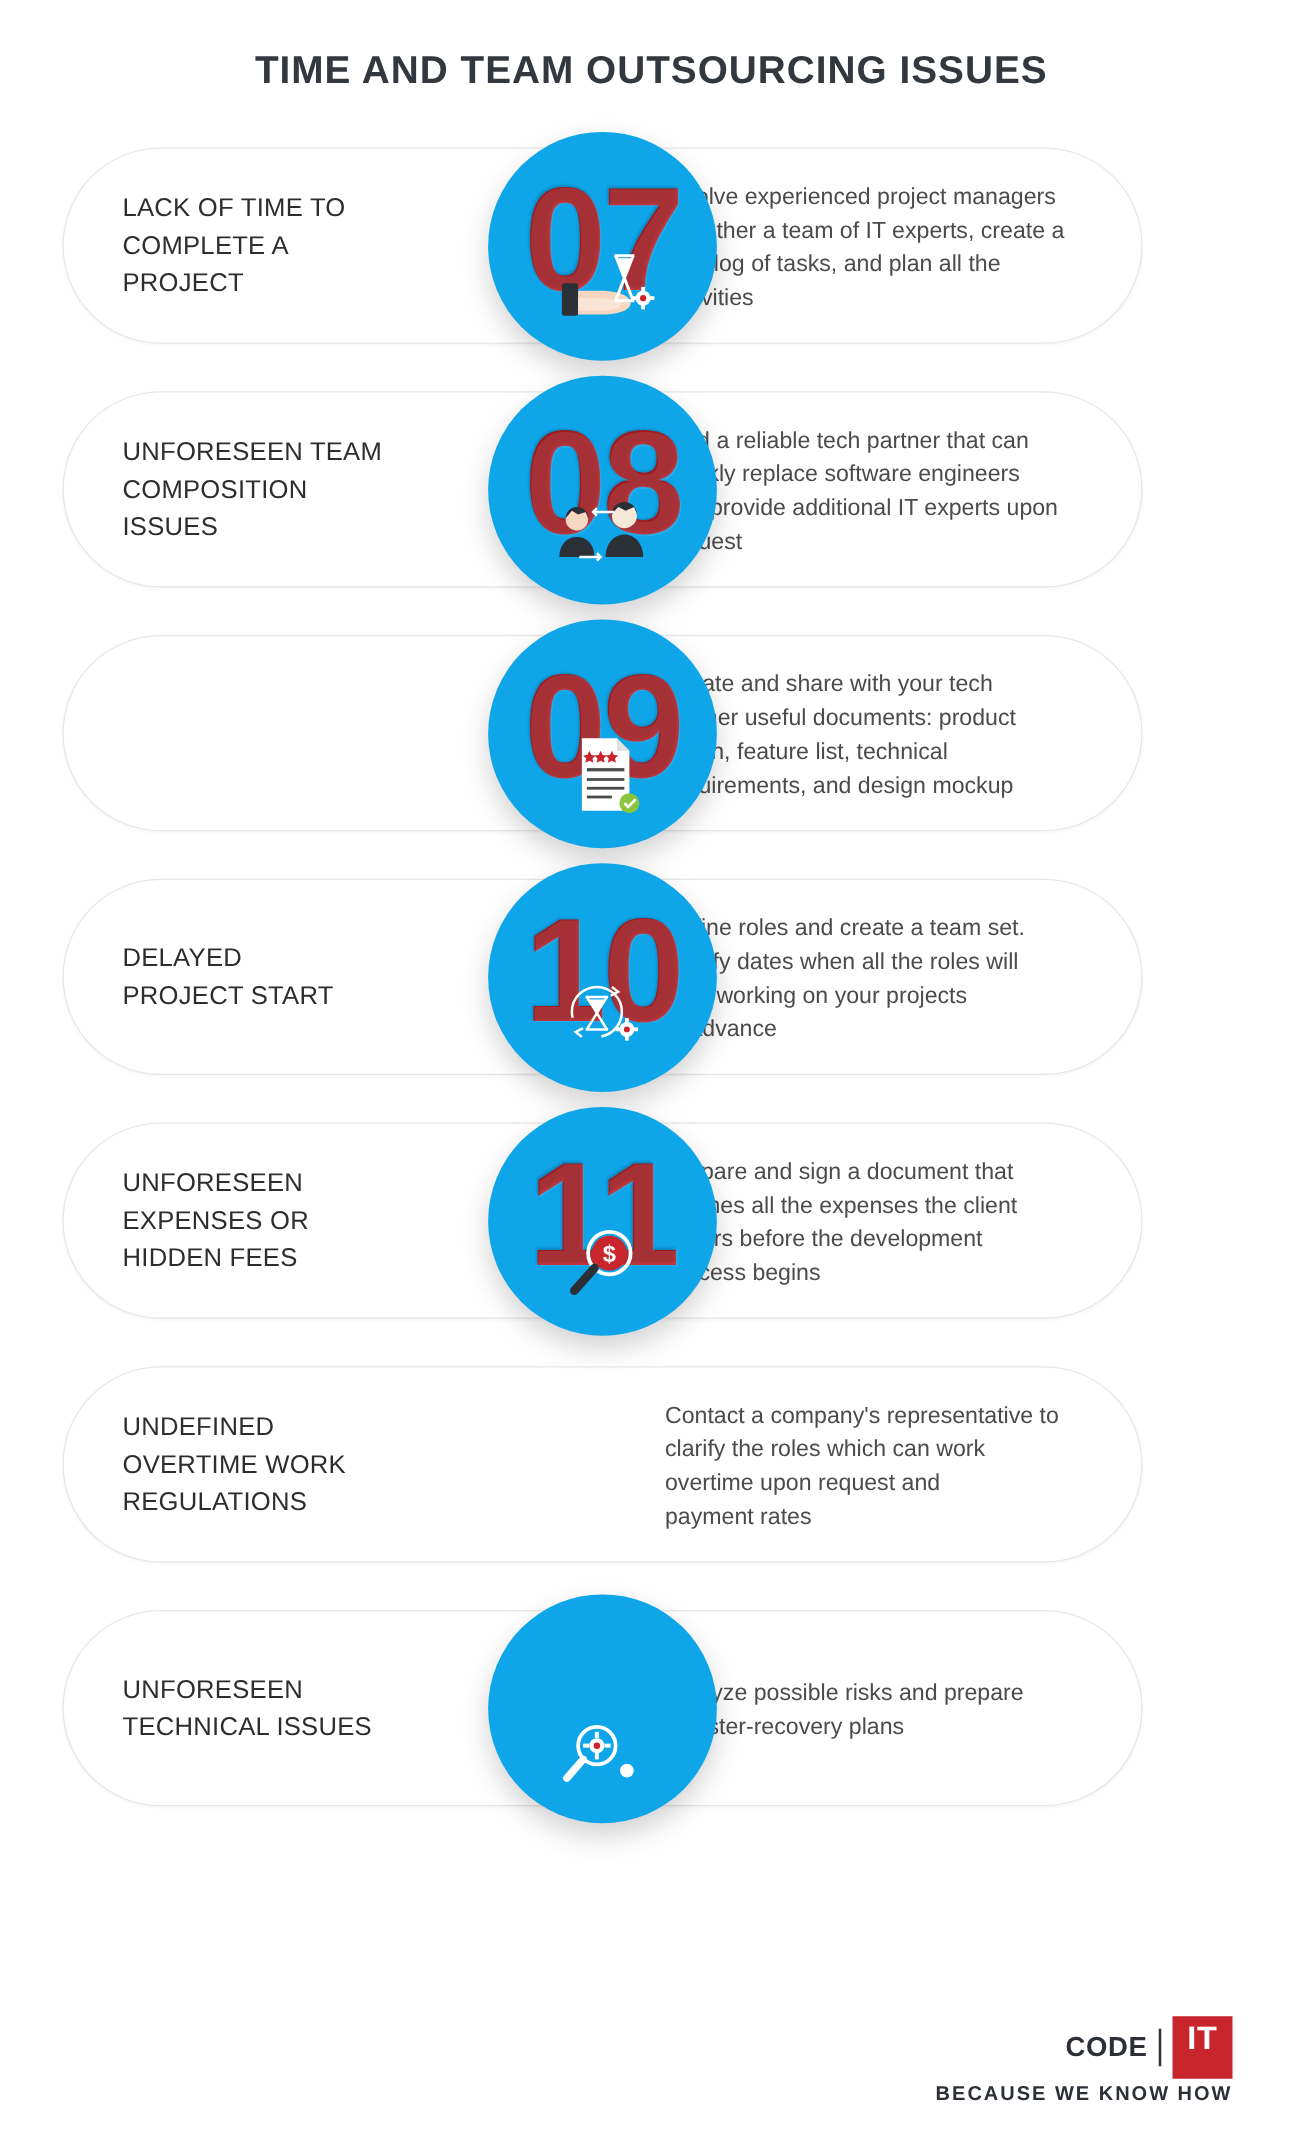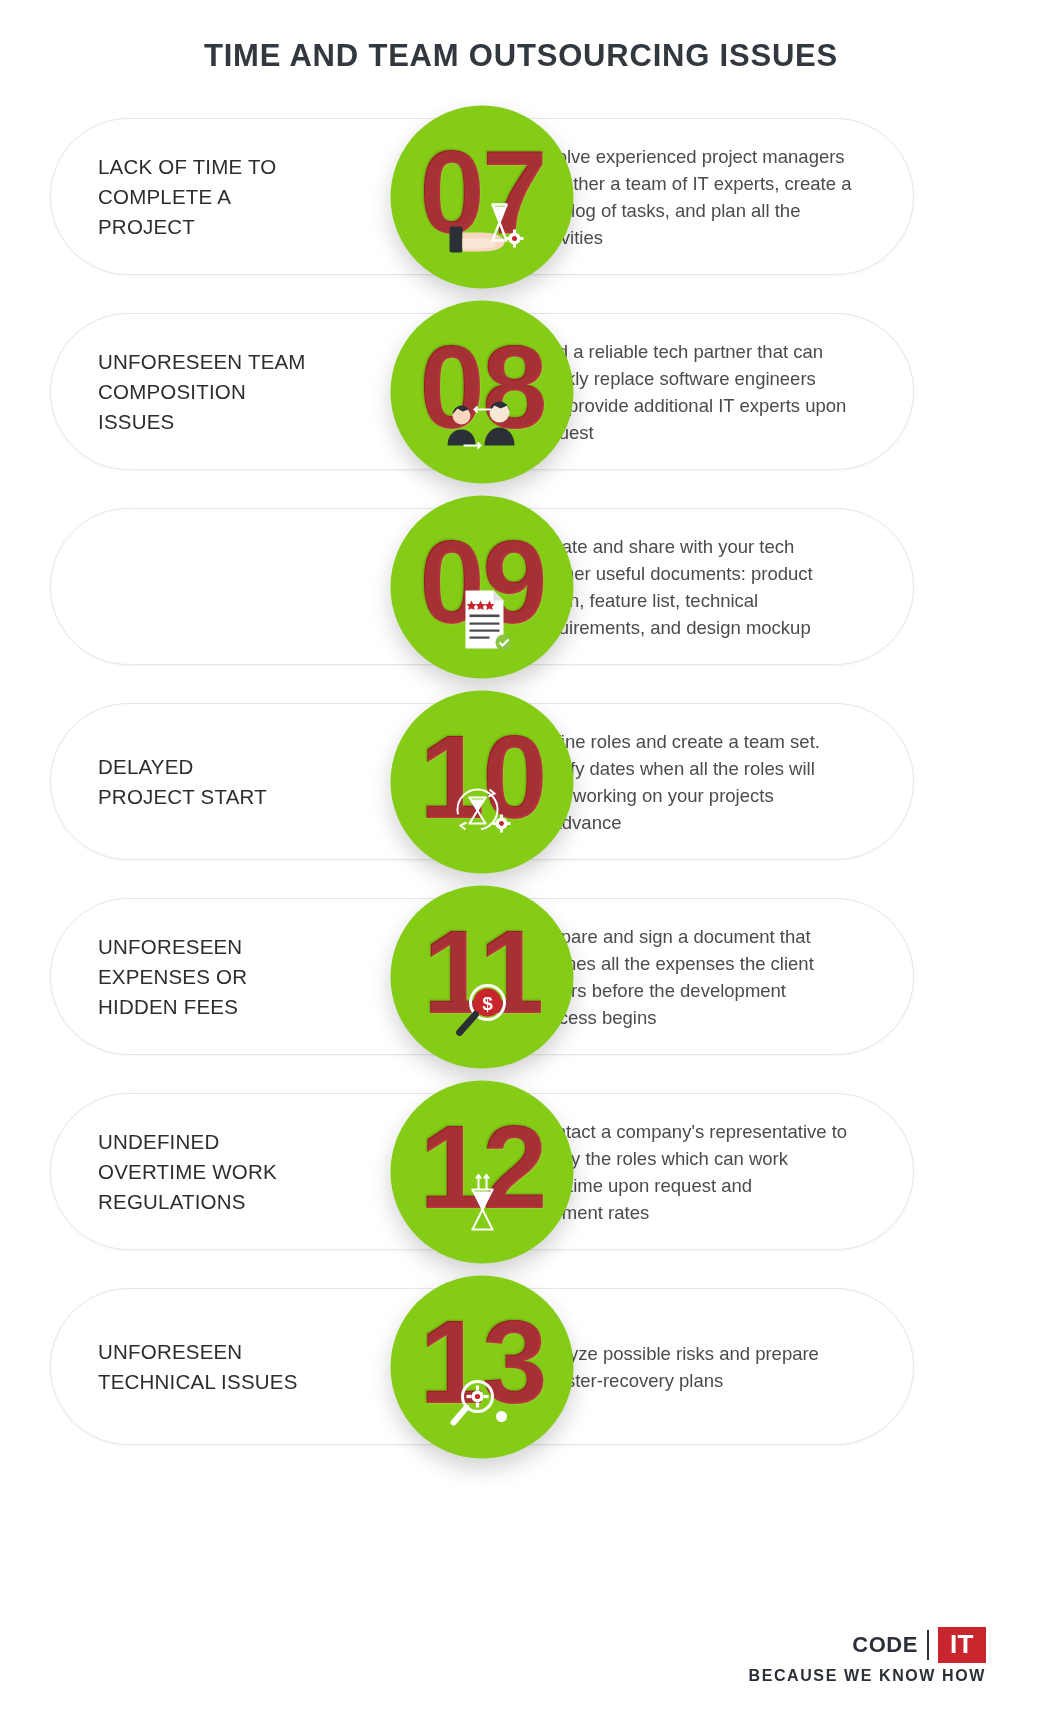--- a/index.html
+++ b/index.html
@@ -101,21 +101,21 @@
 
   
   .badge {
     position: absolute;
     left: 50%;
     top: 50%;
     transform: translate(-50%, -50%);
     width: 183px;
     height: 183px;
     border-radius: 50%;
-    background: #84cc16;
+    background: #0ea5e9;
     z-index: 5;
     box-shadow: 0 10px 22px rgba(0,0,0,0.18);
     overflow: hidden;
     display: flex;
     align-items: center;
     justify-content: center;
   }
 
   .badge-number {
     position: absolute;
@@ -178,21 +178,21 @@
     height: 30px;
     background: #2b2f36;
     margin: 0 9px;
   }
 
   .logo-it {
     background: #c9252c;
     color: #ffffff;
     font-size: 26px;
     font-weight: bold;
-    padding: 2px 12px 3px 12px;
+    padding: 2px 12px 17px 12px;
     letter-spacing: 0.5px;
     font-family: "Liberation Sans", sans-serif;
   }
 
   .logo-tagline {
     margin-top: 4px;
     font-size: 16px;
     font-weight: bold;
     letter-spacing: 1.6px;
     color: #2b2f36;
@@ -383,54 +383,35 @@
       </div>
     </div>
 
     <div class="card">
       <div class="card-shell"></div>
       <div class="card-left">
         <div class="card-left-text">UNDEFINED
 OVERTIME WORK
 REGULATIONS</div>
       </div>
-      <div class="badge">
-        <div class="badge-number">12</div>
-        <div class="badge-icon">
-          <svg viewBox="0 0 86 62" width="86" height="62">
-            <g stroke="#ffffff" stroke-width="2" fill="none">
-              <line x1="39" y1="16" x2="39" y2="2"></line>
-              <path d="M36.5 5 L39 1.5 L41.5 5"></path>
-              <line x1="47" y1="16" x2="47" y2="2"></line>
-              <path d="M44.5 5 L47 1.5 L49.5 5"></path>
-              <line x1="32" y1="16" x2="54" y2="16"></line>
-              <line x1="32" y1="56" x2="54" y2="56"></line>
-              <path d="M33 16 L43 36 L33 56"></path>
-              <path d="M53 16 L43 36 L53 56"></path>
-            </g>
-            <path d="M33 18 L53 18 L43 35 Z" fill="#ffffff"></path>
-          </svg>
-        </div>
-      </div>
       <div class="card-right">
         <div class="card-right-text">Contact a company's representative to
 clarify the roles which can work
 overtime upon request and
 payment rates</div>
       </div>
     </div>
 
     <div class="card">
       <div class="card-shell"></div>
       <div class="card-left">
         <div class="card-left-text">UNFORESEEN
 TECHNICAL ISSUES</div>
       </div>
       <div class="badge">
-        <div class="badge-number">13</div>
         <div class="badge-icon">
           <svg viewBox="0 0 86 62" width="86" height="62">
             <circle cx="38" cy="28" r="15" fill="none" stroke="#ffffff" stroke-width="3"></circle>
             <g fill="#ffffff">
               <circle cx="38" cy="28" r="6"></circle>
               <rect x="36.4" y="17" width="3.2" height="5"></rect>
               <rect x="36.4" y="34" width="3.2" height="5"></rect>
               <rect x="27" y="26.4" width="5" height="3.2"></rect>
               <rect x="44" y="26.4" width="5" height="3.2"></rect>
             </g>

